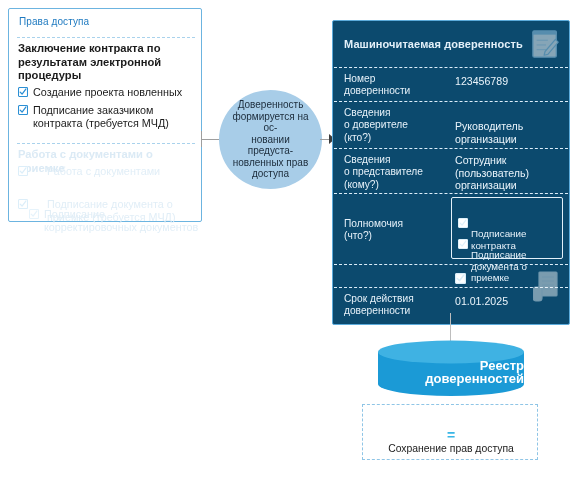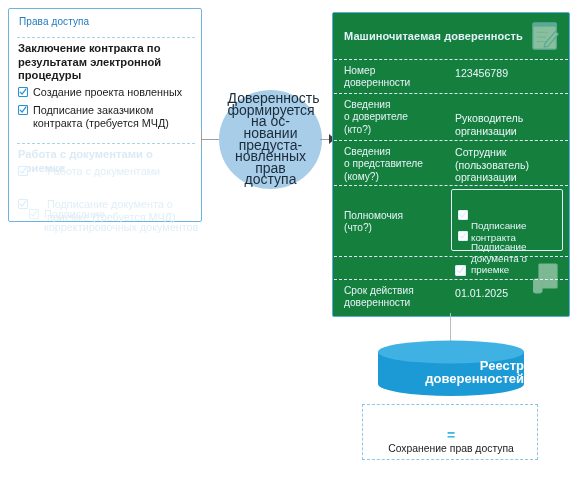--- a/index.html
+++ b/index.html
@@ -119,21 +119,21 @@
     position: absolute;
     left: 219px; top: 90px;
     width: 103px; height: 99px;
     border-radius: 50%;
     background: #a8cde8;
     display: flex;
     align-items: center;
     justify-content: center;
   }
   #flow-ellipse-label {
-    font-size: 14px;
+    font-size: 10px;
     color: #1b2b3a;
     text-align: center;
     line-height: 11.6px;
     width: 86px;
     white-space: pre-line;
   }
 
   
   #connector-right {
     position: absolute;
@@ -146,25 +146,25 @@
     left: 329px; top: 134px;
     width: 0; height: 0;
     border-left: 6px solid #3c3c3c;
     border-top: 5px solid transparent;
     border-bottom: 5px solid transparent;
   }
 
   
   #mchd-panel {
     position: absolute;
-    left: 332px; top: 12px;
+    left: 332px; top: 20px;
     width: 238px; height: 305px;
     border: 1.6px solid #5cabdb;
     border-radius: 2px;
-    background: #15803d;
+    background: #0c4a6e;
     box-sizing: border-box;
   }
   #mchd-title {
     position: absolute;
     left: 11px; top: 17px;
     font-size: 11px;
     font-weight: bold;
     color: #e3f0f9;
     letter-spacing: .1px;
   }

